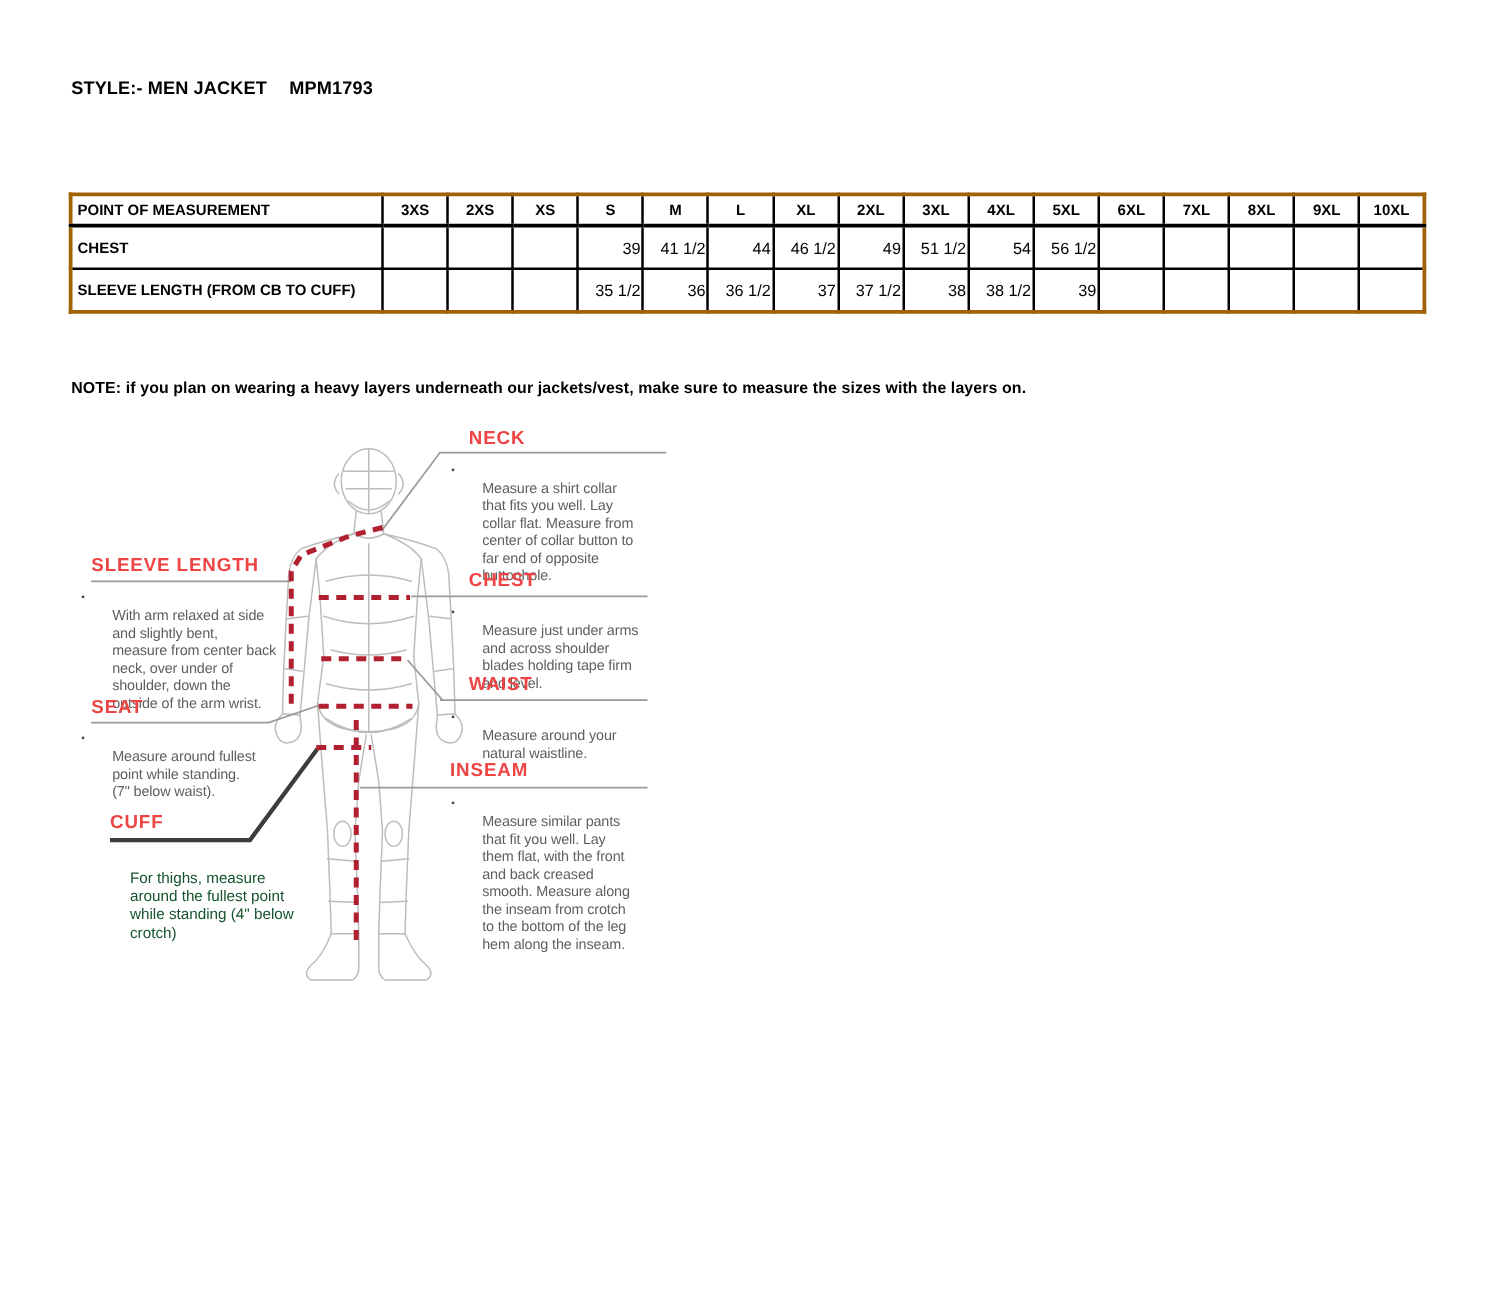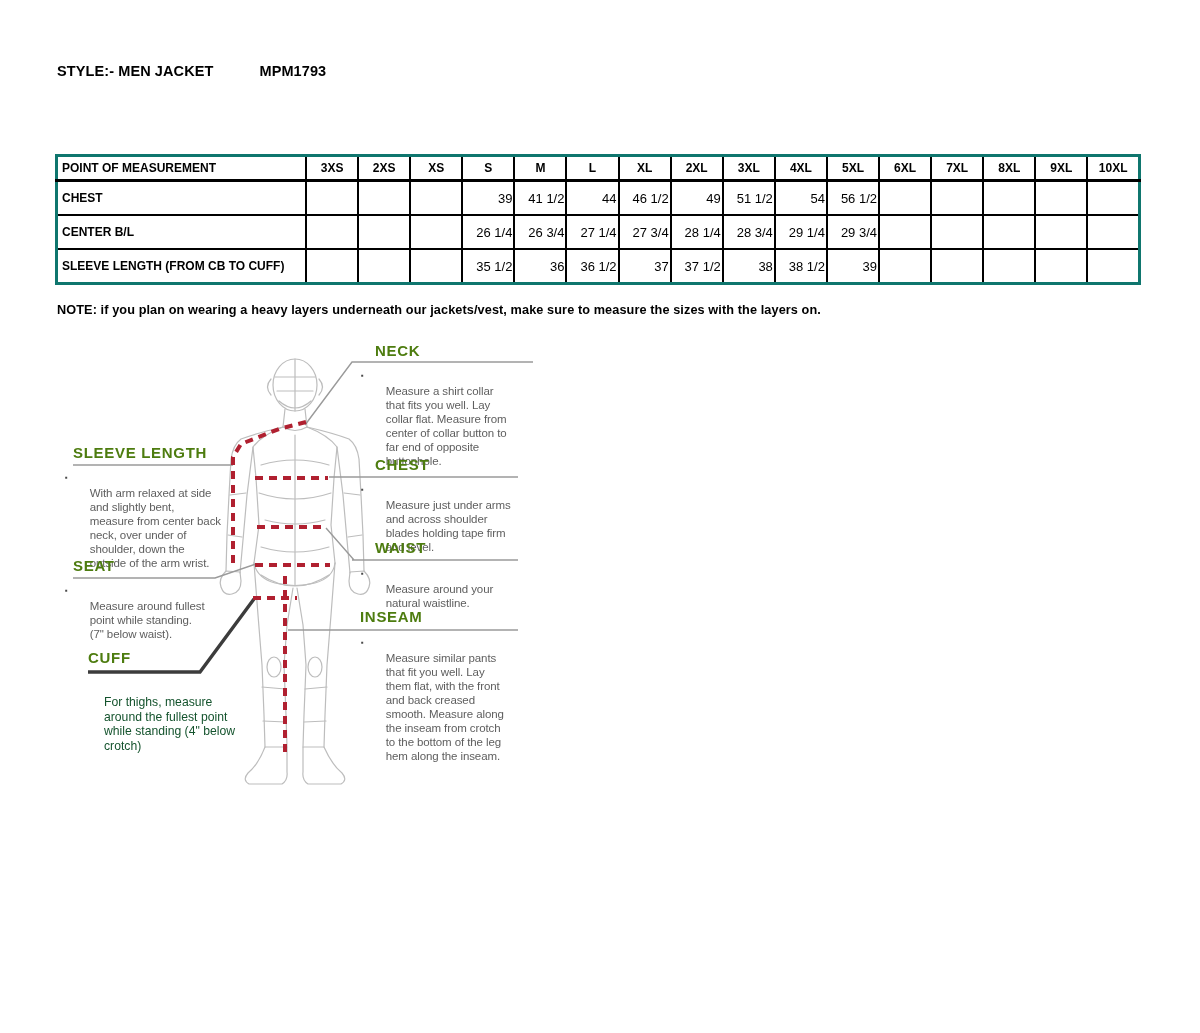--- a/index.html
+++ b/index.html
@@ -2,37 +2,37 @@
 <html><head>
 <meta charset="utf-8">
 <style>
   html,body { margin:0; padding:0; }
   body {
     width:1200px; height:1033px; position:relative; background:#ffffff;
     font-family:"Liberation Sans", sans-serif; color:#000;
     overflow:hidden;
   }
   
-  .title-row { position:absolute; left:57px; top:63px; display:flex; gap:46px;
+  .title-row { position:absolute; left:57px; top:63px; display:flex; gap:18px;
     font-weight:bold; font-size:14.5px; letter-spacing:0.1px; }
   
   table.size-table { position:absolute; left:55px; top:154px; width:1086px;
-    border-collapse:collapse; table-layout:fixed; border:3px solid #0f766e; }
+    border-collapse:collapse; table-layout:fixed; border:3px solid #a16207; }
   table.size-table th, table.size-table td { border:2px solid #000; overflow:hidden; white-space:nowrap; }
   table.size-table thead th { height:22px; font-size:12px; font-weight:bold; text-align:center; padding:0 1px; border-bottom:3px solid #000; }
   table.size-table thead th.col-label { text-align:left; padding-left:4px; }
   table.size-table tbody td { height:30px; font-size:13px; font-weight:normal; text-align:right; }
   table.size-table tbody td.row-label { text-align:left; font-weight:bold; font-size:12px; padding-left:4px; }
   
   .note { position:absolute; left:57px; top:303px; font-weight:bold; font-size:12.7px; letter-spacing:0.1px; }
   
   .diagram { position:absolute; left:57px; top:335px; width:545px; height:475px; }
   .diagram svg { position:absolute; left:0; top:0; }
   .sec { position:absolute; }
-  .sec-title { font-size:15px; font-weight:bold; letter-spacing:0.7px; color:#4d7c0f; }
+  .sec-title { font-size:15px; font-weight:bold; letter-spacing:0.7px; color:#ef4444; }
   .sec-body { display:flex; gap:6px; font-size:11.5px; color:#5e5e5e; line-height:14px; letter-spacing:-0.1px; }
   .bullet { font-size:8px; line-height:14px; color:#4a4a4a; flex:0 0 auto; padding-top:1px; }
   .sec-text { margin:16px; }
   .thigh-body { font-size:12.2px; color:#14532d; line-height:14.6px; }
 </style>
 </head>
 <body>
 
 <div class="title-row">
   <span>STYLE:- MEN JACKET</span>
@@ -75,39 +75,20 @@
         <td>51 1/2</td>
         <td>54</td>
         <td>56 1/2</td>
         <td></td>
         <td></td>
         <td></td>
         <td></td>
         <td></td>
       </tr>
       <tr>
-        <td class="row-label">CENTER B/L</td>
-        <td></td>
-        <td></td>
-        <td></td>
-        <td>26 1/4</td>
-        <td>26 3/4</td>
-        <td>27 1/4</td>
-        <td>27 3/4</td>
-        <td>28 1/4</td>
-        <td>28 3/4</td>
-        <td>29 1/4</td>
-        <td>29 3/4</td>
-        <td></td>
-        <td></td>
-        <td></td>
-        <td></td>
-        <td></td>
-      </tr>
-      <tr>
         <td class="row-label">SLEEVE LENGTH (FROM CB TO CUFF)</td>
         <td></td>
         <td></td>
         <td></td>
         <td>35 1/2</td>
         <td>36</td>
         <td>36 1/2</td>
         <td>37</td>
         <td>37 1/2</td>
         <td>38</td>

